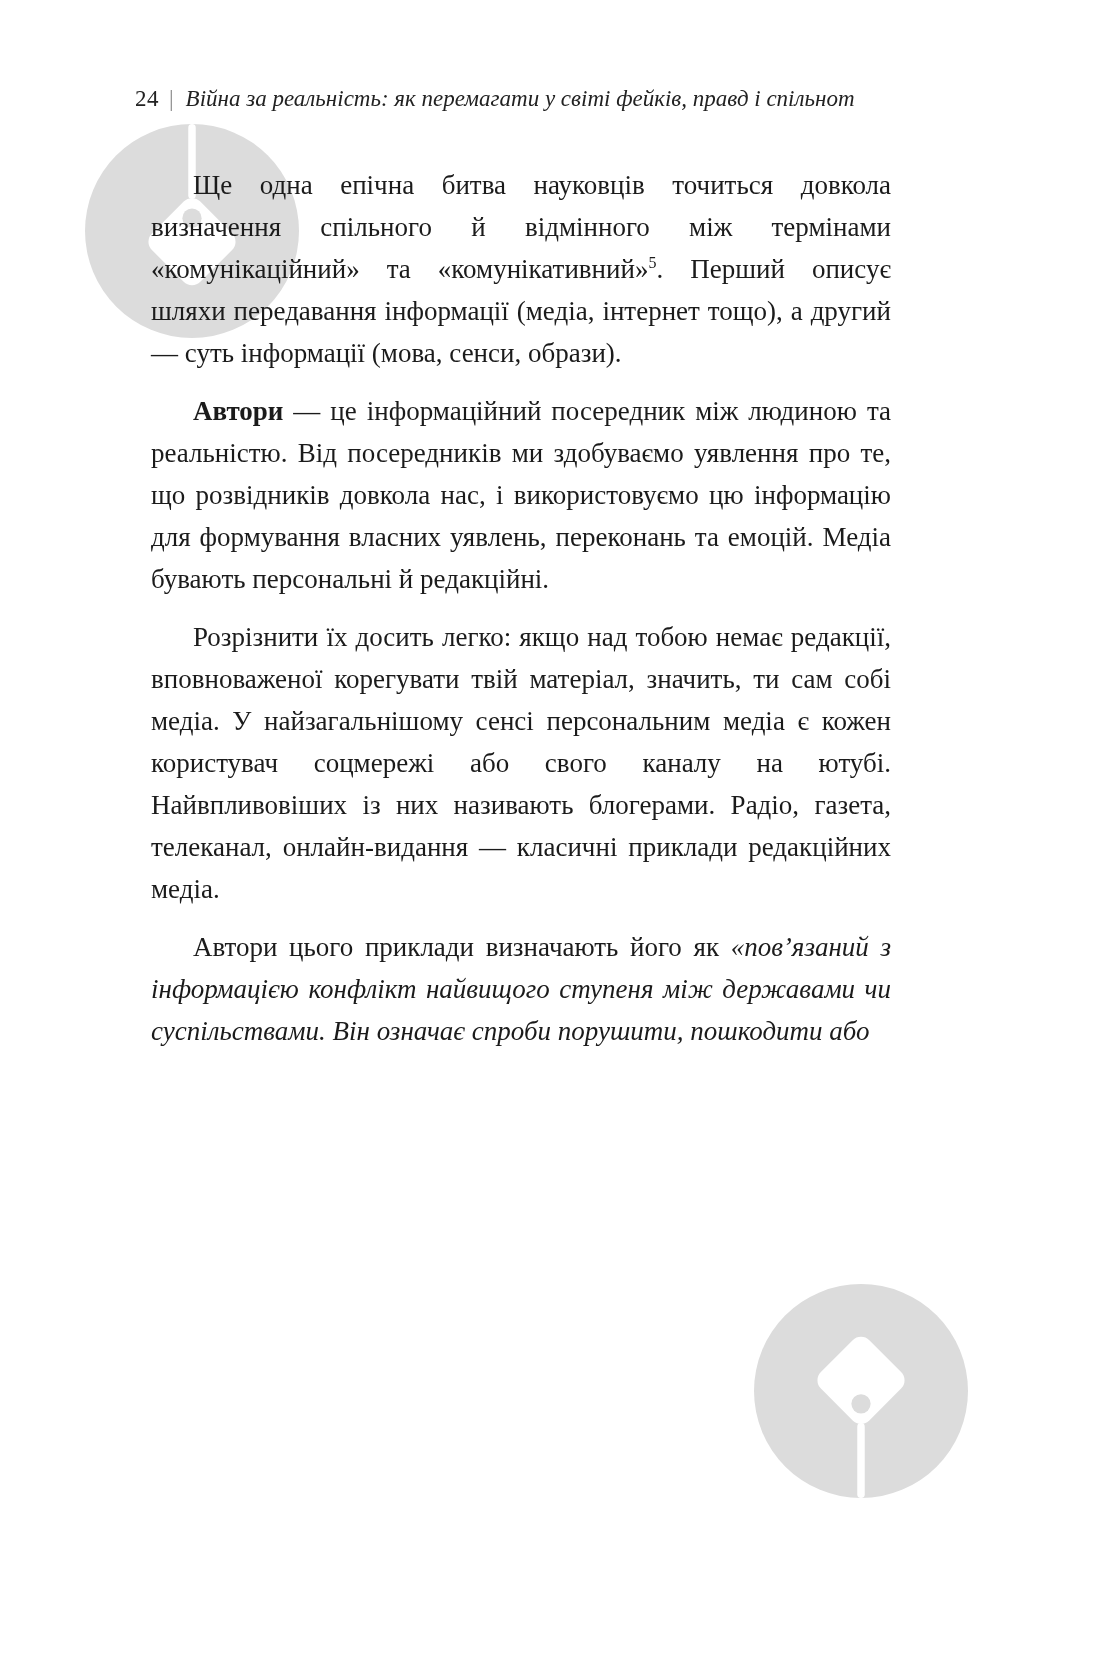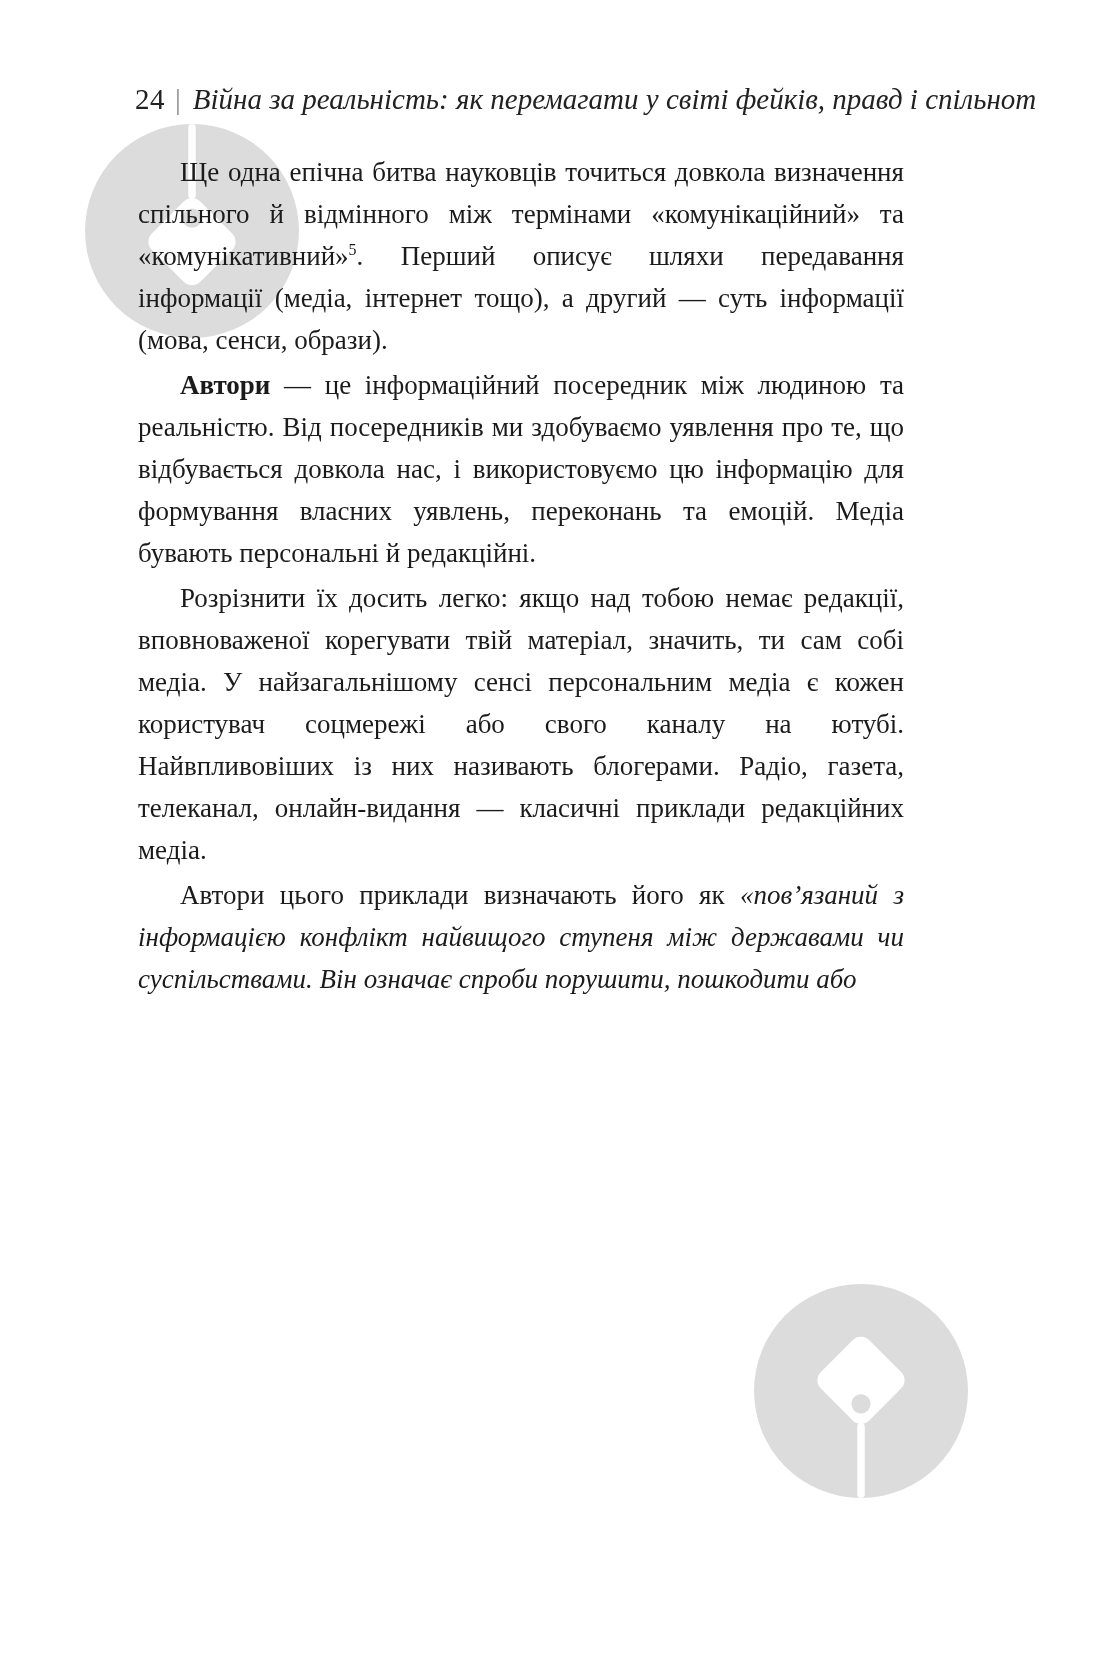--- a/index.html
+++ b/index.html
@@ -29,21 +29,21 @@
   .wm-top    { left: 85px;  top: 124px;  width: 214px; height: 214px; }
   .wm-bottom { left: 754px; top: 1284px; width: 214px; height: 214px; transform: rotate(180deg); }
 
   
   .running-head {
     position: absolute;
     z-index: 1;
     left: 135px;
     top: 84px;
     width: 800px;
-    font-size: 29px;
+    font-size: 23px;
     line-height: 30px;
     color: #222222;
     white-space: nowrap;
   }
   .running-head .pagenum {
     font-style: normal;
     letter-spacing: 0.5px;
   }
   .running-head .sep {
     color: #8a8a8a;
@@ -59,21 +59,21 @@
     position: absolute;
     z-index: 1;
     left: 135px;
     top: 148px;
     width: 772px;
     font-size: 27px;
     line-height: 42px;
     text-align: justify;
   }
   .body-text p {
-    margin: 3px;
+    margin: 16px;
     text-indent: 42px;
   }
   .body-text .lead {
     font-weight: 700;
   }
   .body-text .quote {
     font-style: italic;
   }
   .body-text sup.fn {
     font-size: 16px;
@@ -108,21 +108,21 @@
     <span class="pagenum">24</span><span class="sep">|</span><span class="htitle">Війна за реальність: як перемагати у світі фейків, правд і спільнот</span>
   </header>
 
   <main class="body-text">
 
     <p><span>Ще одна епічна битва науковців точиться довкола визначення спільного й відмінного між термінами «комунікаційний» та «комунікативний»</span><sup class="fn">5</sup><span>. Перший описує шляхи передавання інформації (медіа, інтернет тощо), а другий — суть інформації (мова, сенси, образи).</span></p>
 
 
 
 
-    <p><b class="lead">Автори</b><span> — це інформаційний посередник між людиною та реальністю. Від посередників ми здобуваємо уявлення про те, що відбувається довкола нас, і використовуємо цю інформацію для формування власних уявлень, переконань та емоцій. Медіа бувають персональні й редакційні.</span></p>
+    <p><b class="lead">Автори</b><span> — це інформаційний посередник між людиною та реальністю. Від посередників ми здобуваємо уявлення про те, що розвідників довкола нас, і використовуємо цю інформацію для формування власних уявлень, переконань та емоцій. Медіа бувають персональні й редакційні.</span></p>
 
     <p><span>Розрізнити їх досить легко: якщо над тобою немає редакції, вповноваженої корегувати твій матеріал, значить, ти сам собі медіа. У найзагальнішому сенсі персональним медіа є кожен користувач соцмережі або свого каналу на ютубі. Найвпливовіших із них називають блогерами. Радіо, газета, телеканал, онлайн-видання — класичні приклади редакційних медіа.</span></p>
 
 
     <p><span>Автори цього приклади визначають його як </span><em class="quote">«пов’язаний з інформацією конфлікт найвищого ступеня між державами чи суспільствами. Він означає спроби порушити, пошкодити або</em></p>
 
   </main>
 
 </div>
 

